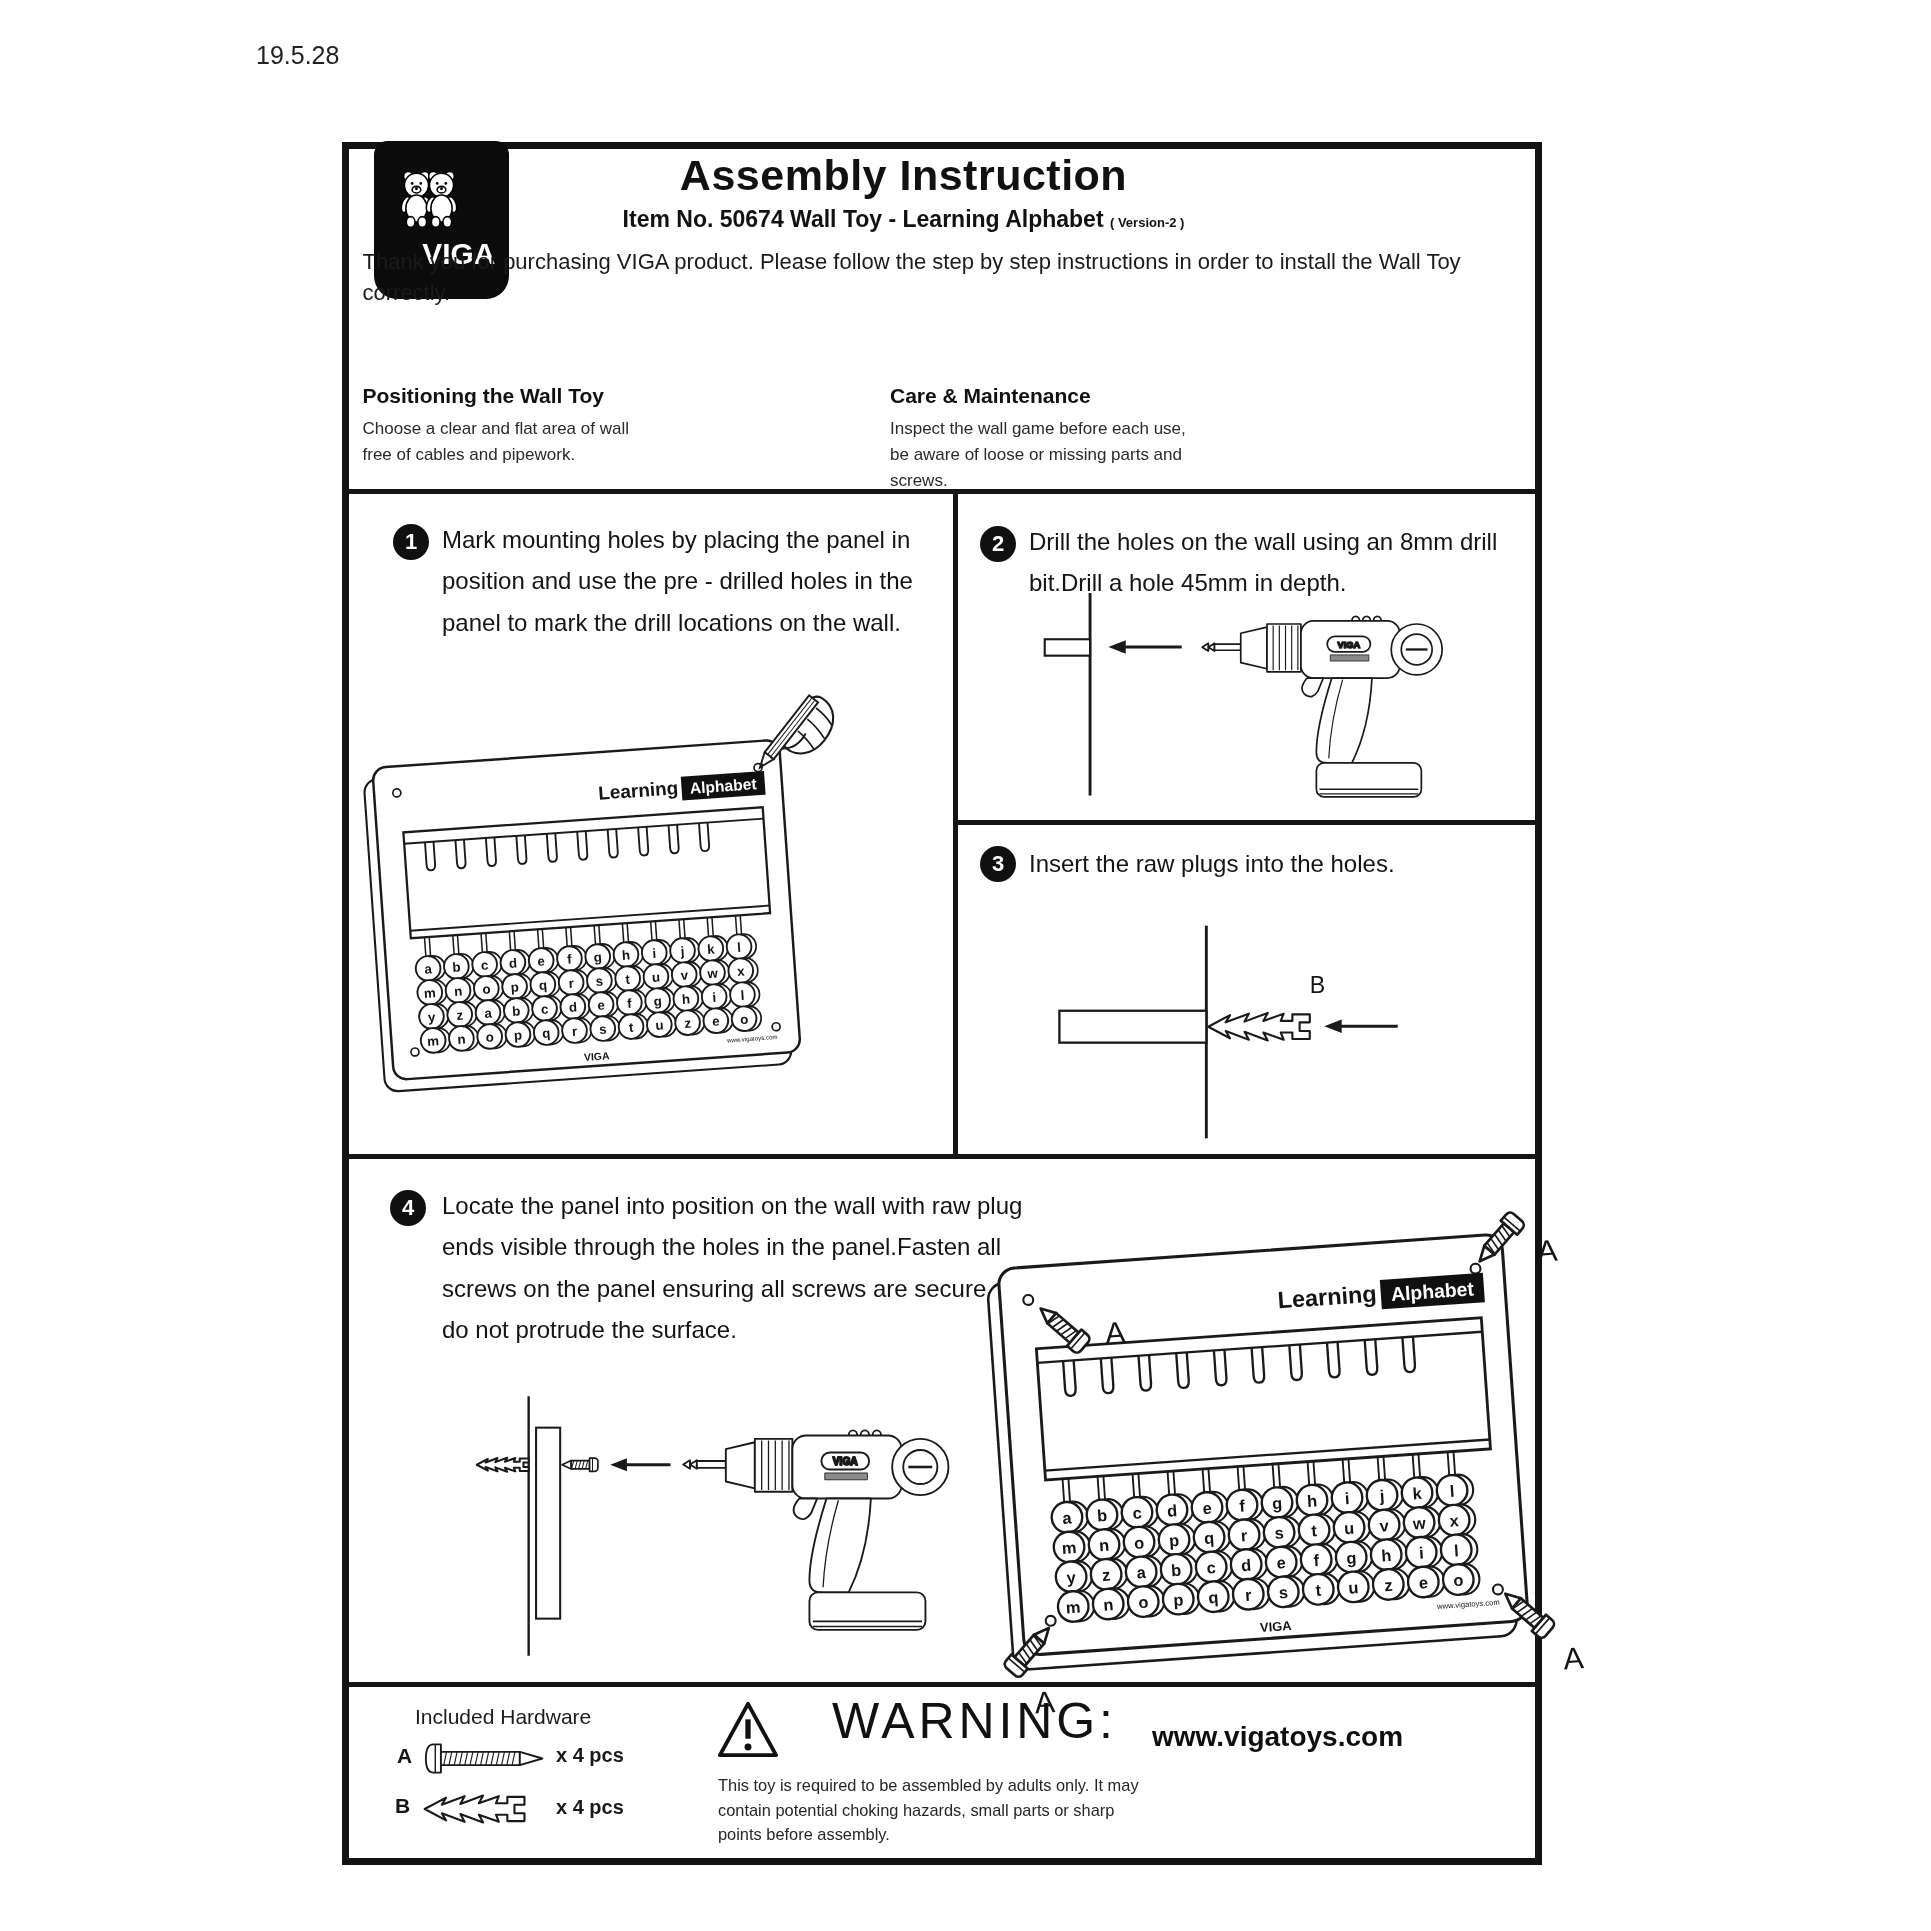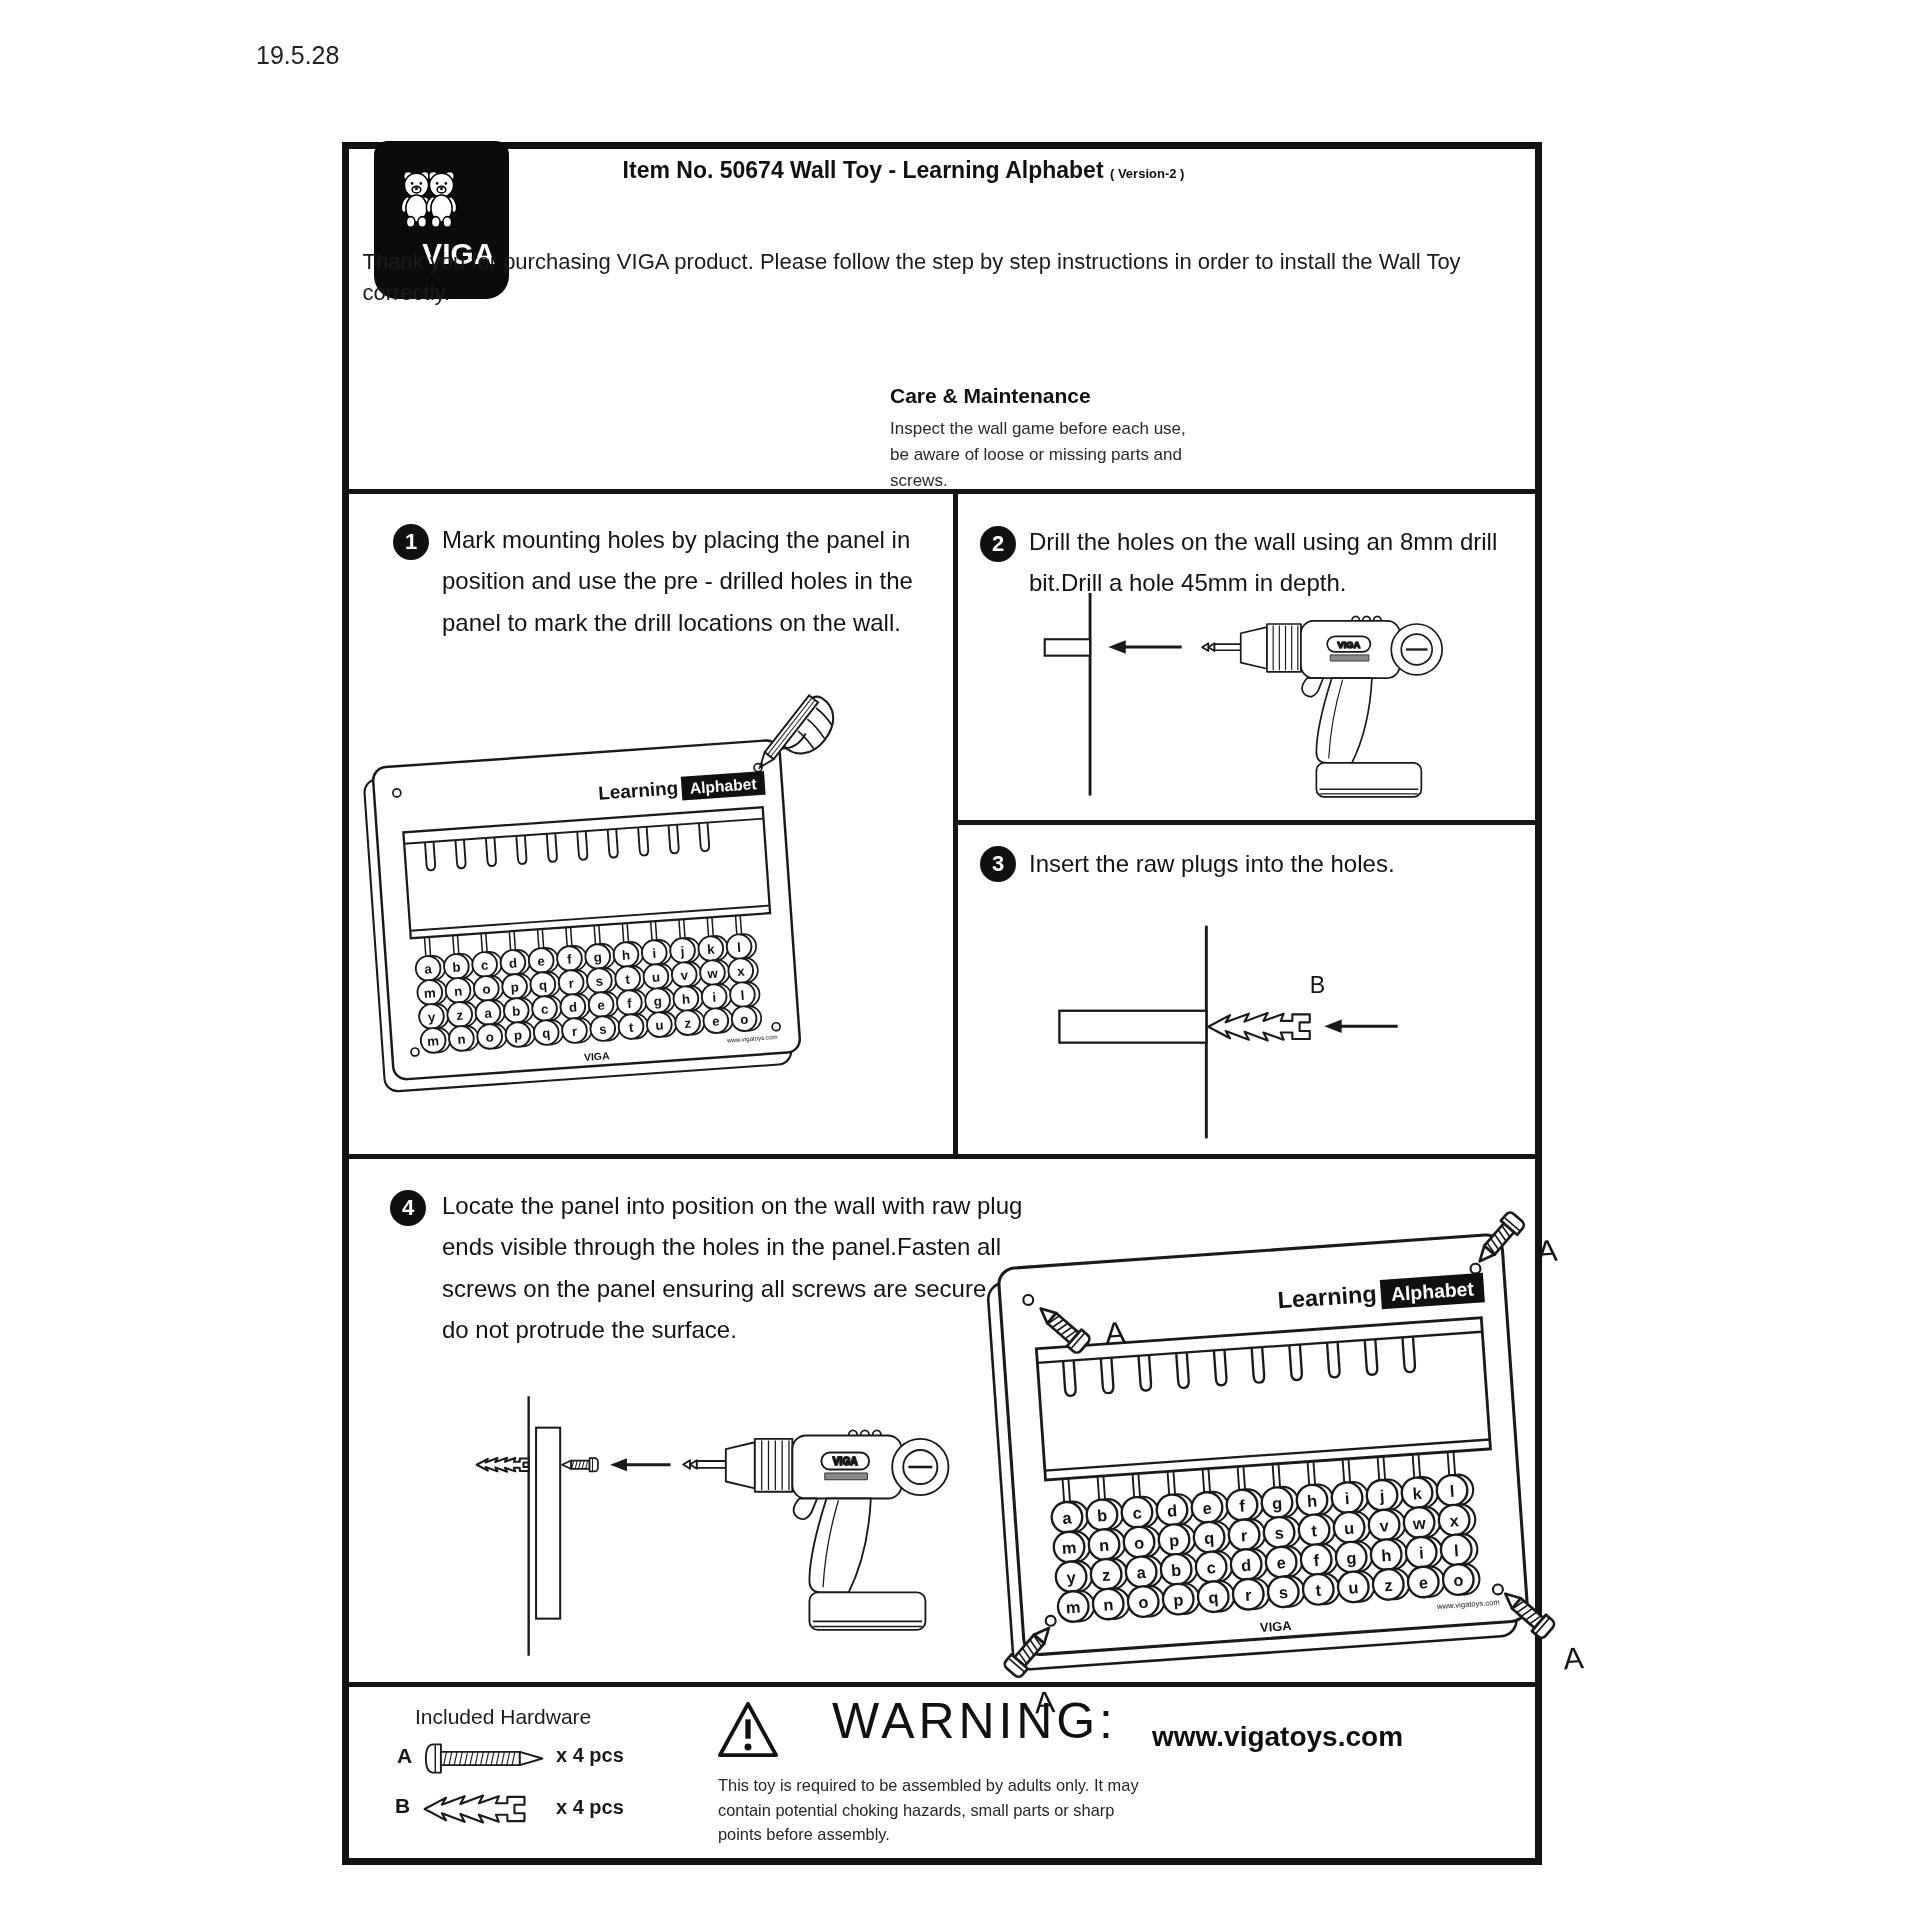--- a/index.html
+++ b/index.html
@@ -93,27 +93,32 @@
             <ellipse cx="76" cy="84" rx="4.5" ry="5.5"></ellipse>
             <circle cx="65.5" cy="44" r="1.4" fill="#000" stroke-width="0"></circle>
             <circle cx="74.5" cy="44" r="1.4" fill="#000" stroke-width="0"></circle>
             <ellipse cx="70" cy="50.5" rx="4.5" ry="3.4"></ellipse>
             <circle cx="70" cy="49.5" r="1.5" fill="#000" stroke-width="0"></circle>
           </g>
           <text x="88" y="128" font-size="31" font-weight="700" text-anchor="middle" fill="#fff" font-family="&quot;Liberation Sans&quot;, sans-serif">VIGA</text>
         </svg>
     </div>
     <div class="titlewrap">
+      <h1>Assembly Instruction</h1>
       <div class="subtitle">
         <span>Item No. 50674 Wall Toy - Learning Alphabet</span>
         <span class="ver">( Version-2 )</span>
       </div>
     </div>
     <p class="intro">Thank you for purchasing VIGA product. Please follow the step by step instructions in order to install the Wall Toy correctly.</p>
 
+    <div class="sec pos">
+      <h2>Positioning the Wall Toy</h2>
+      <p>Choose a clear and flat area of wall free of cables and pipework.</p>
+    </div>
     <div class="sec care">
       <h2>Care &amp; Maintenance</h2>
       <p>Inspect the wall game before each use, be aware of loose or missing parts and screws.</p>
     </div>
 
     <div class="hdiv" id="div1"></div>
     <div class="vdiv" id="vdiv"></div>
     <div class="hdiv" id="div2"></div>
     <div class="hdiv" id="div3"></div>
     <div class="hdiv" id="div4"></div>

